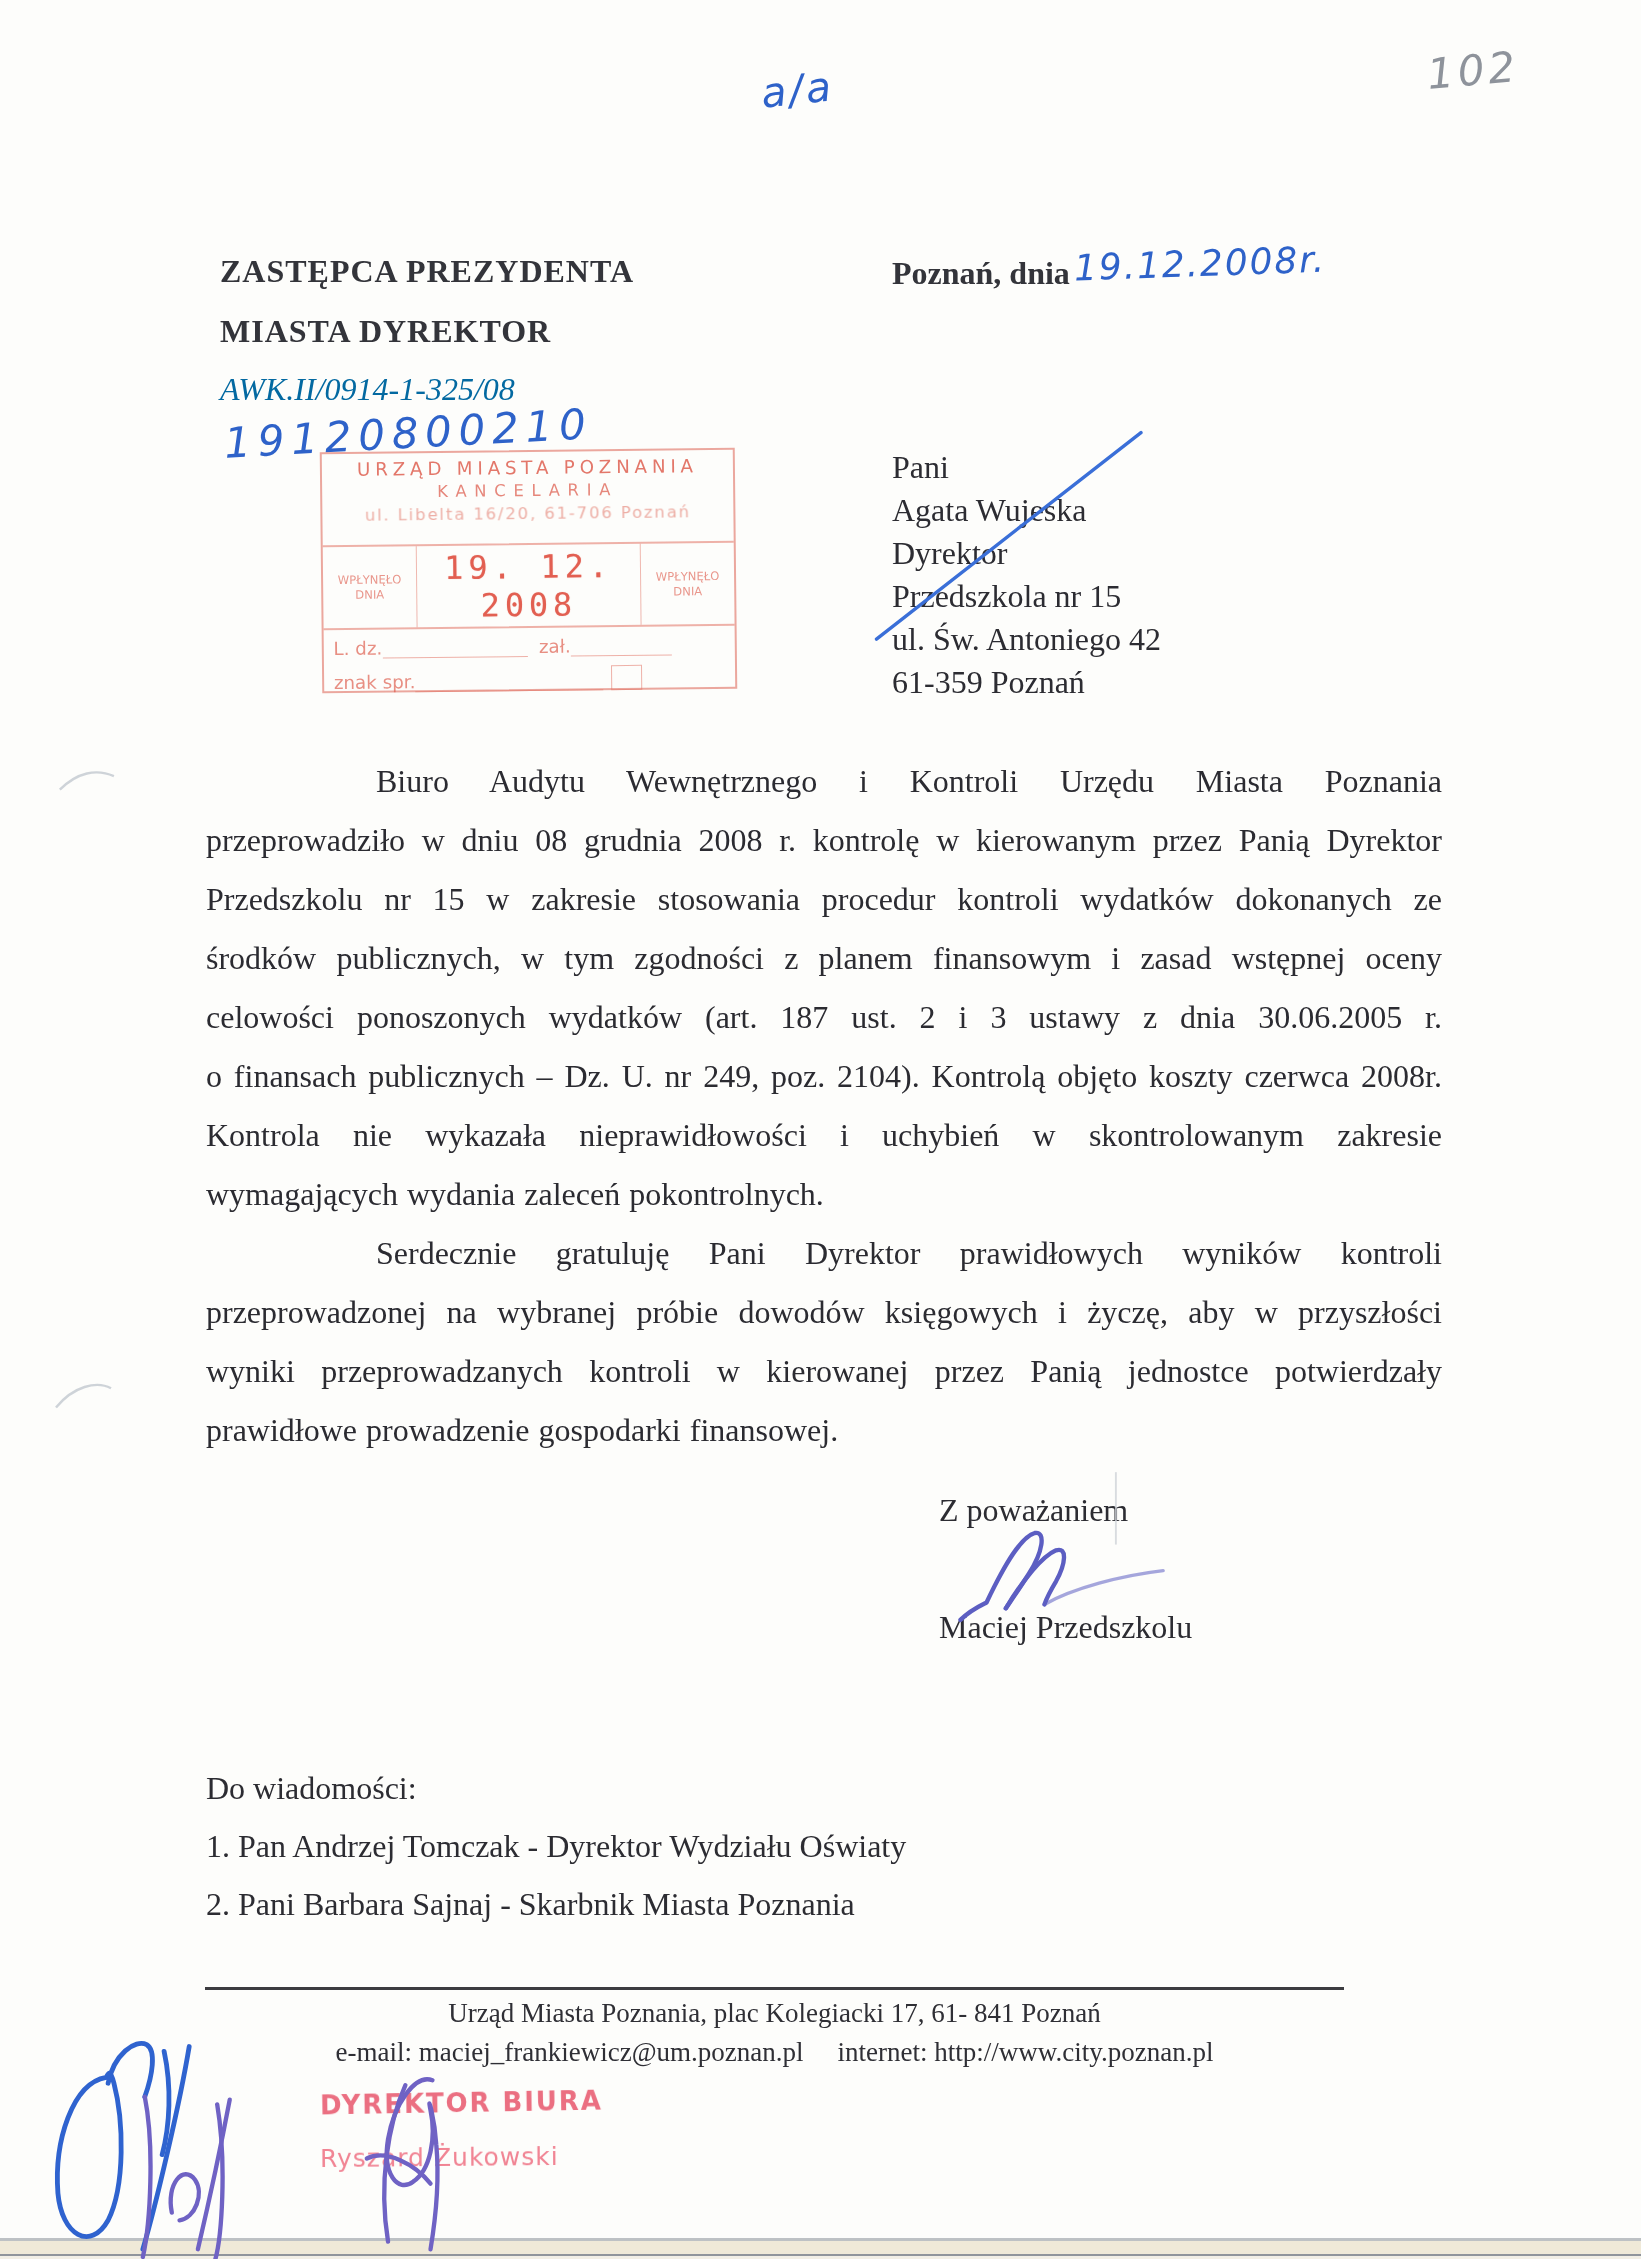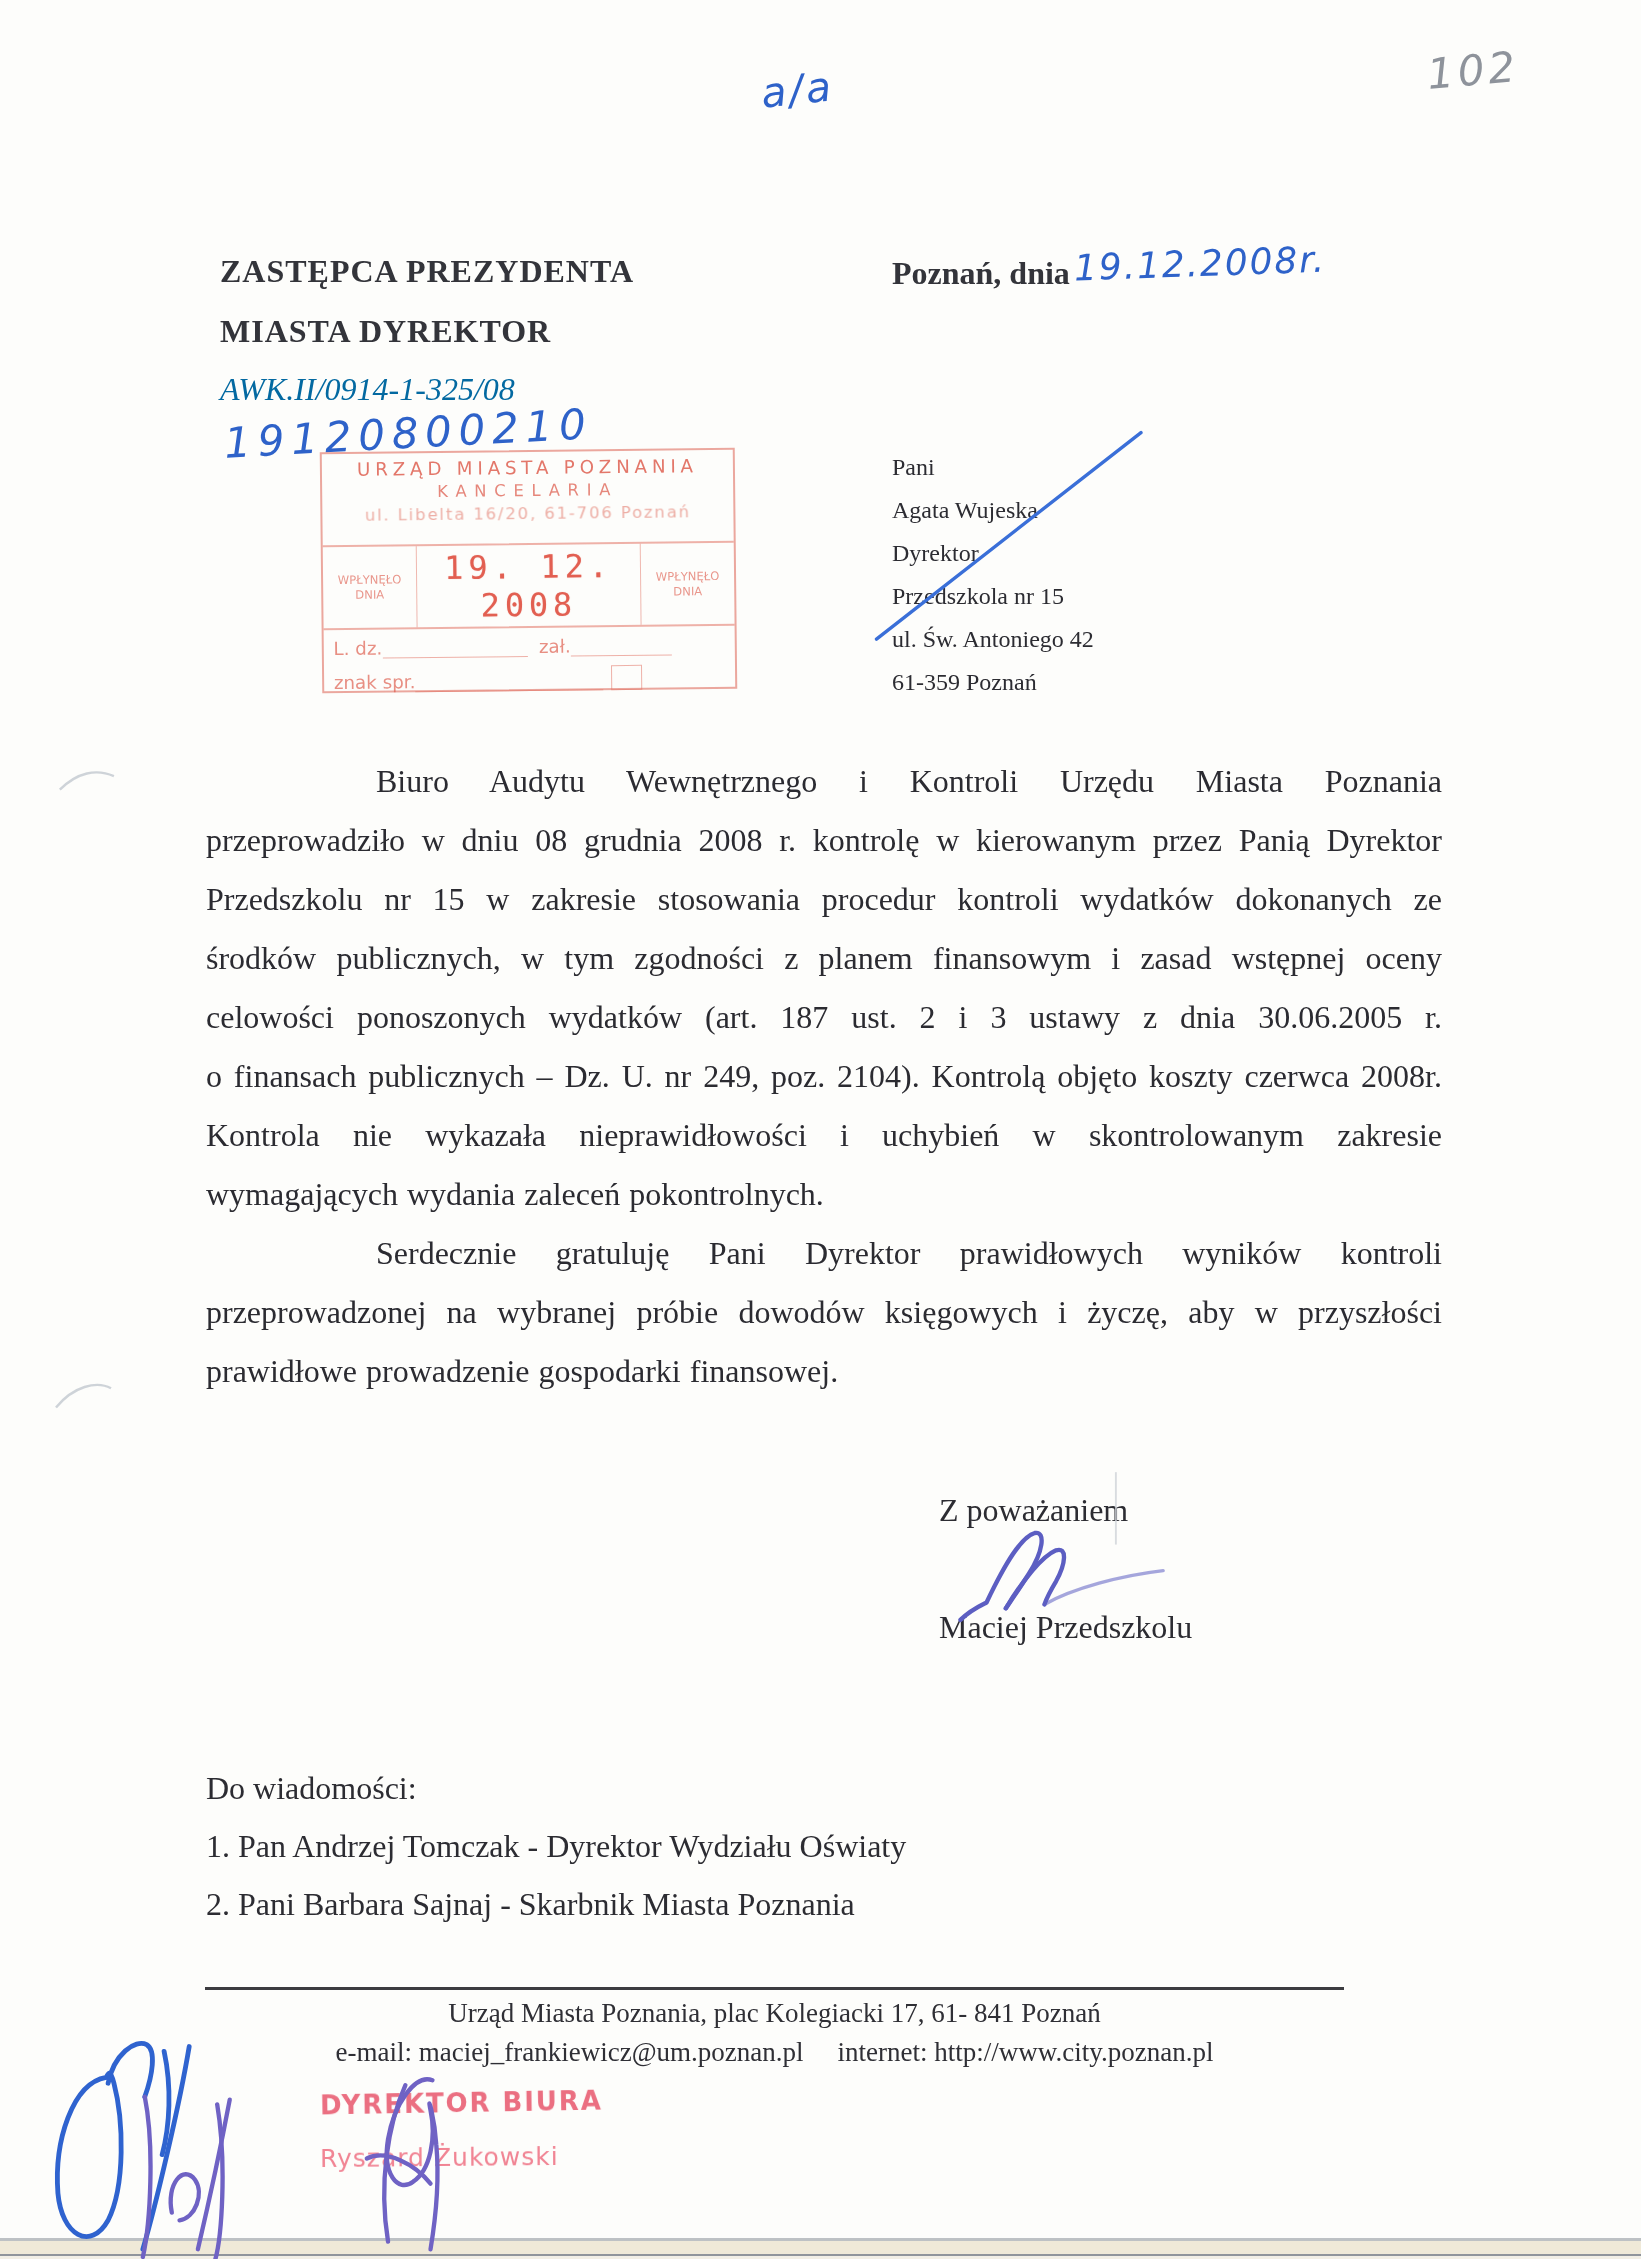--- a/index.html
+++ b/index.html
@@ -8,21 +8,21 @@
     background:#fdfdfb; overflow:hidden;
     font-family:"Liberation Serif", serif; color:#26262c;
   }
   .abs { position:absolute; }
 
   
   .sender-line { font-weight:bold; font-size:32px; letter-spacing:1px; color:#33343a; }
   .ref-line    { font-size:32px; color:#0369a1;font-style:italic; }
   .place-date  { font-size:32px; color:#33343a;font-weight:bold; }
 
-  .recipient { font-size:24px; line-height:43px; color:#2c2c32; }
+  .recipient { font-size:32px; line-height:43px; color:#2c2c32; }
 
   .body-text { width:1236px; font-size:32px; color:#2b2b31; word-spacing:1px; }
   .bl { height:59px; line-height:59px; white-space:nowrap; }
   .jl { white-space:normal; text-align:justify; text-align-last:justify; }
   .jl-last { text-align-last:left; white-space:nowrap; }
   .indent { padding-left:170px; }
 
   .closing  { font-size:32px; color:#2c2c32; }
   .cc-head  { font-size:32px; color:#2c2c32; }
   .cc-item  { font-size:32px; color:#2c2c32; }
@@ -142,20 +142,21 @@
     <div class="bl jl indent">Biuro Audytu Wewnętrznego i Kontroli Urzędu Miasta Poznania</div>
     <div class="bl jl">przeprowadziło w dniu 08 grudnia 2008 r. kontrolę w kierowanym przez Panią Dyrektor</div>
     <div class="bl jl">Przedszkolu nr 15 w zakresie stosowania procedur kontroli wydatków dokonanych ze</div>
     <div class="bl jl">środków publicznych, w tym zgodności z planem finansowym i zasad wstępnej oceny</div>
     <div class="bl jl">celowości ponoszonych wydatków (art. 187 ust. 2 i 3 ustawy z dnia 30.06.2005 r.</div>
     <div class="bl jl">o finansach publicznych – Dz. U. nr 249, poz. 2104). Kontrolą objęto koszty czerwca 2008r.</div>
     <div class="bl jl">Kontrola nie wykazała nieprawidłowości i uchybień w skontrolowanym zakresie</div>
     <div class="bl jl jl-last">wymagających wydania zaleceń pokontrolnych.</div>
     <div class="bl jl indent">Serdecznie gratuluję Pani Dyrektor prawidłowych wyników kontroli</div>
     <div class="bl jl">przeprowadzonej na wybranej próbie dowodów księgowych i życzę, aby w przyszłości</div>
+    <div class="bl jl">wyniki przeprowadzanych kontroli w kierowanej przez Panią jednostce potwierdzały</div>
     <div class="bl jl jl-last">prawidłowe prowadzenie gospodarki finansowej.</div>
   </div>
 
   <div class="abs closing" style="left:939px; top:1492px;">Z poważaniem</div>
   <div class="abs closing" style="left:939px; top:1609px;">Maciej Przedszkolu</div>
 
   <div class="abs cc-head" style="left:206px; top:1770px;">Do wiadomości:</div>
   <div class="abs cc-item" style="left:206px; top:1828px;">1. Pan Andrzej Tomczak - Dyrektor Wydziału Oświaty</div>
   <div class="abs cc-item" style="left:206px; top:1886px;">2. Pani Barbara Sajnaj - Skarbnik Miasta Poznania</div>
 

